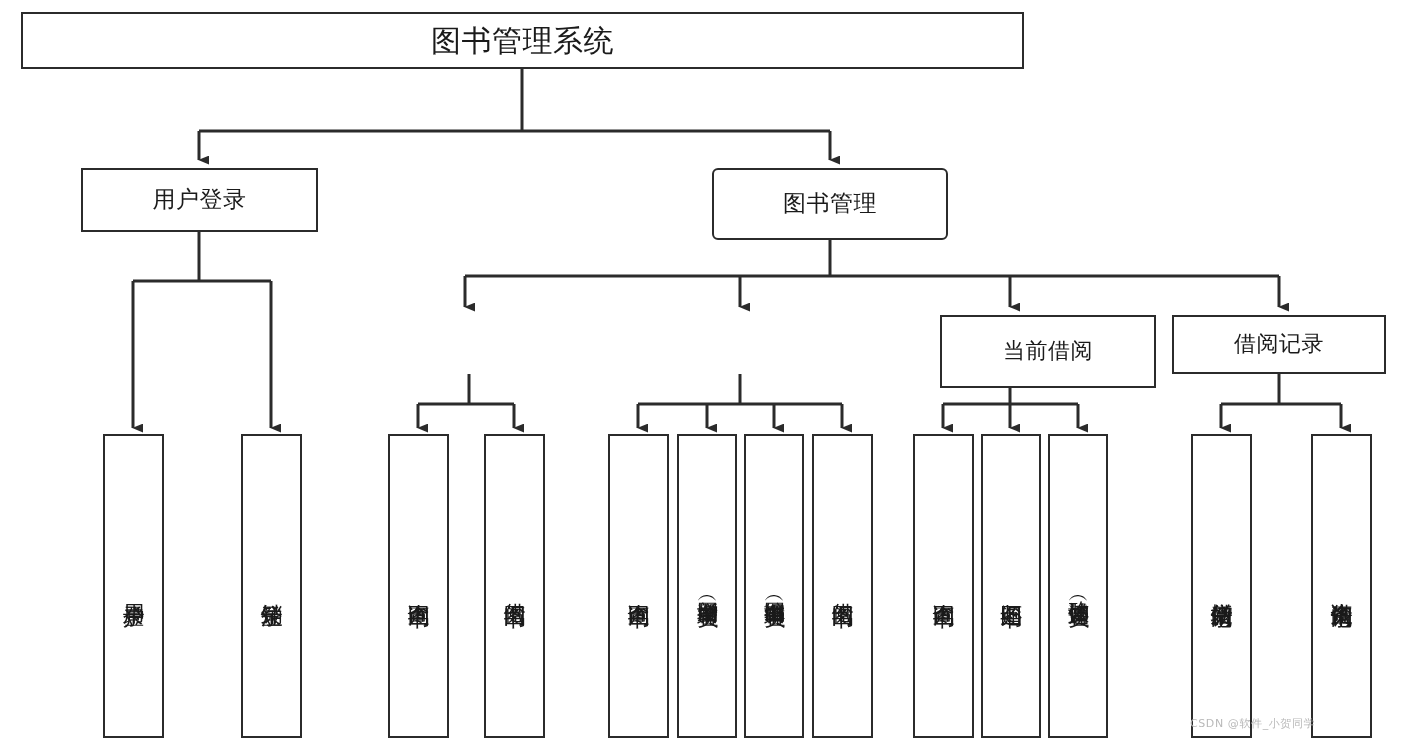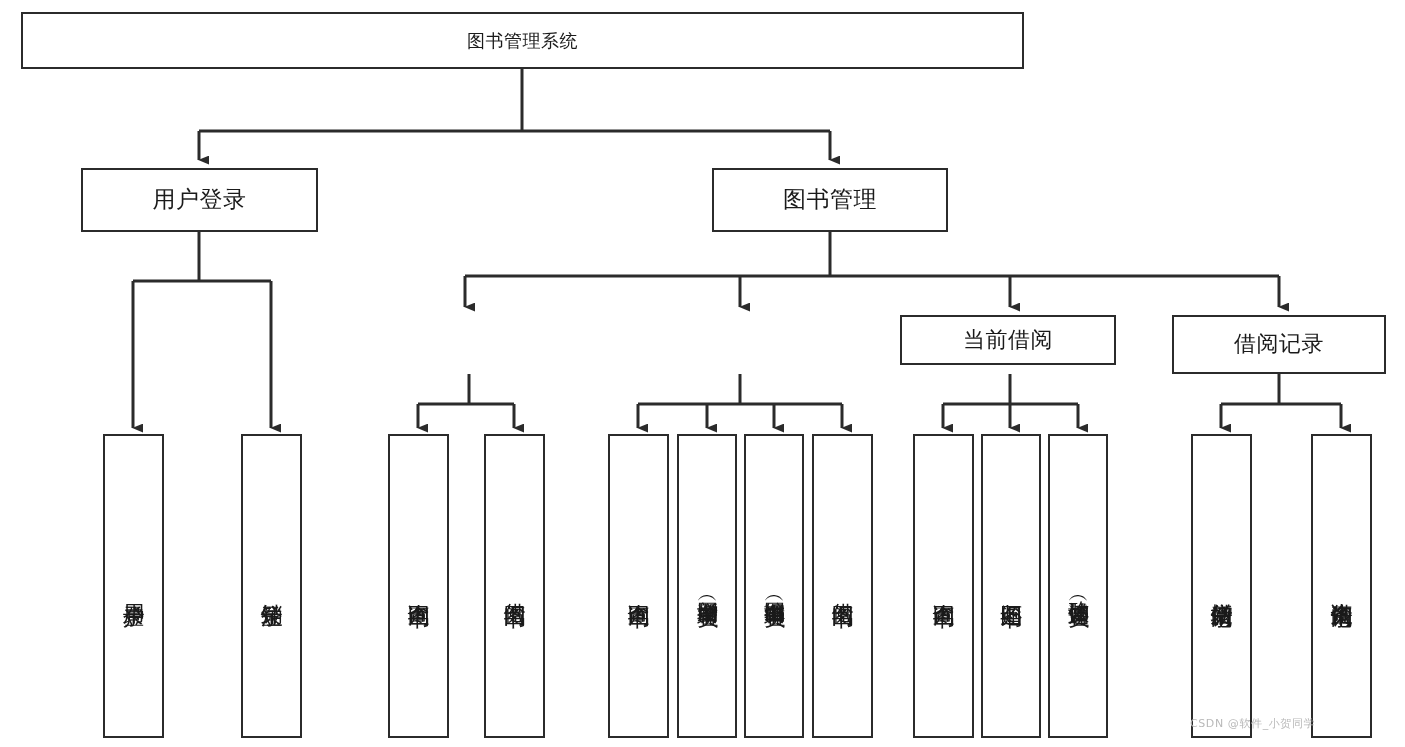--- a/index.html
+++ b/index.html
@@ -43,21 +43,21 @@
     text-align: center;
     white-space: nowrap;
   }
   
   .node.h .label {
     writing-mode: horizontal-tb;
     font-size: 23px;
     line-height: 1.1;
     letter-spacing: 0.5px;
   }
-  .node.root .label { font-size: 18px; }
+  .node.root .label { font-size: 30px; }
   .node.h.lvl2 .label { font-size: 23px; }
   .node.h.lvl3 .label { font-size: 22px; }
 
   
   .node.v {
     align-items: center;
     justify-content: center;
     padding-top: 4px;
   }
   .node.v .label {
@@ -137,27 +137,27 @@
   </svg>
 
   <div class="node h root" style="left:21px; top:12px; width:1003px; height:57px;">
     <span class="label">图书管理系统</span>
   </div>
 
   <div class="node h lvl2" style="left:81px; top:168px; width:237px; height:64px;">
     <span class="label">用户登录</span>
   </div>
 
-  <div class="node h lvl2" style="left:712px; top:168px; width:236px; height:64px;">
+  <div class="node h lvl2" style="left:712px; top:168px; width:236px; height:72px;border-radius:6px;">
     <span class="label">图书管理</span>
   </div>
 
 
 
-  <div class="node h lvl3" style="left:900px; top:315px; width:216px; height:50px;">
+  <div class="node h lvl3" style="left:940px; top:315px; width:216px; height:73px;">
     <span class="label">当前借阅</span>
   </div>
 
   <div class="node h lvl3" style="left:1172px; top:315px; width:214px; height:59px;">
     <span class="label">借阅记录</span>
   </div>
 
   <div class="node v" style="left:103px; top:434px; width:61px; height:304px;">
     <span class="label">用户登录</span>
   </div>

